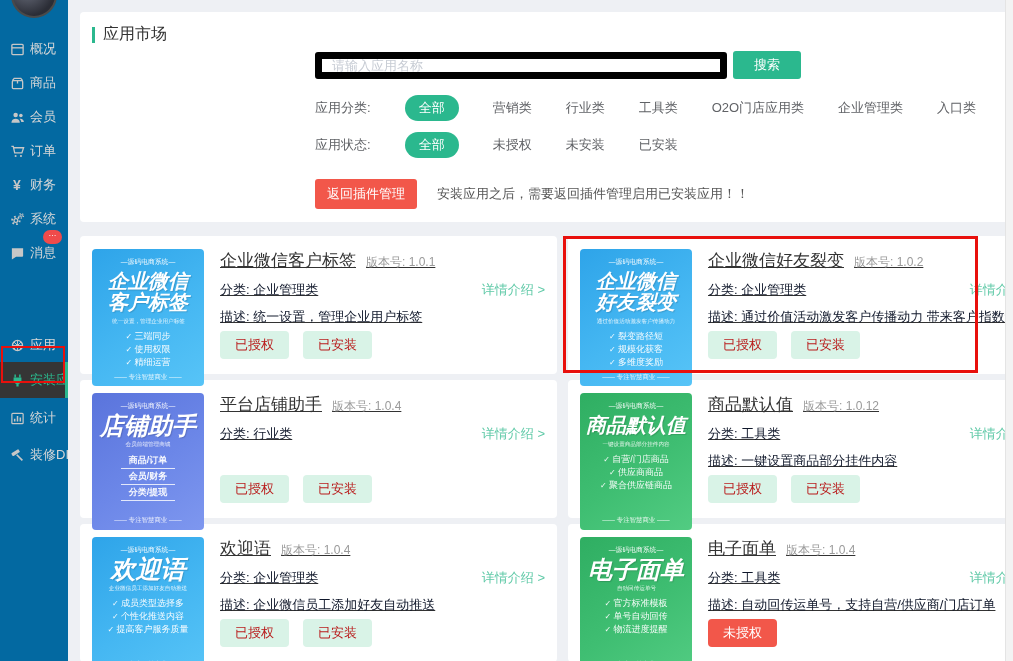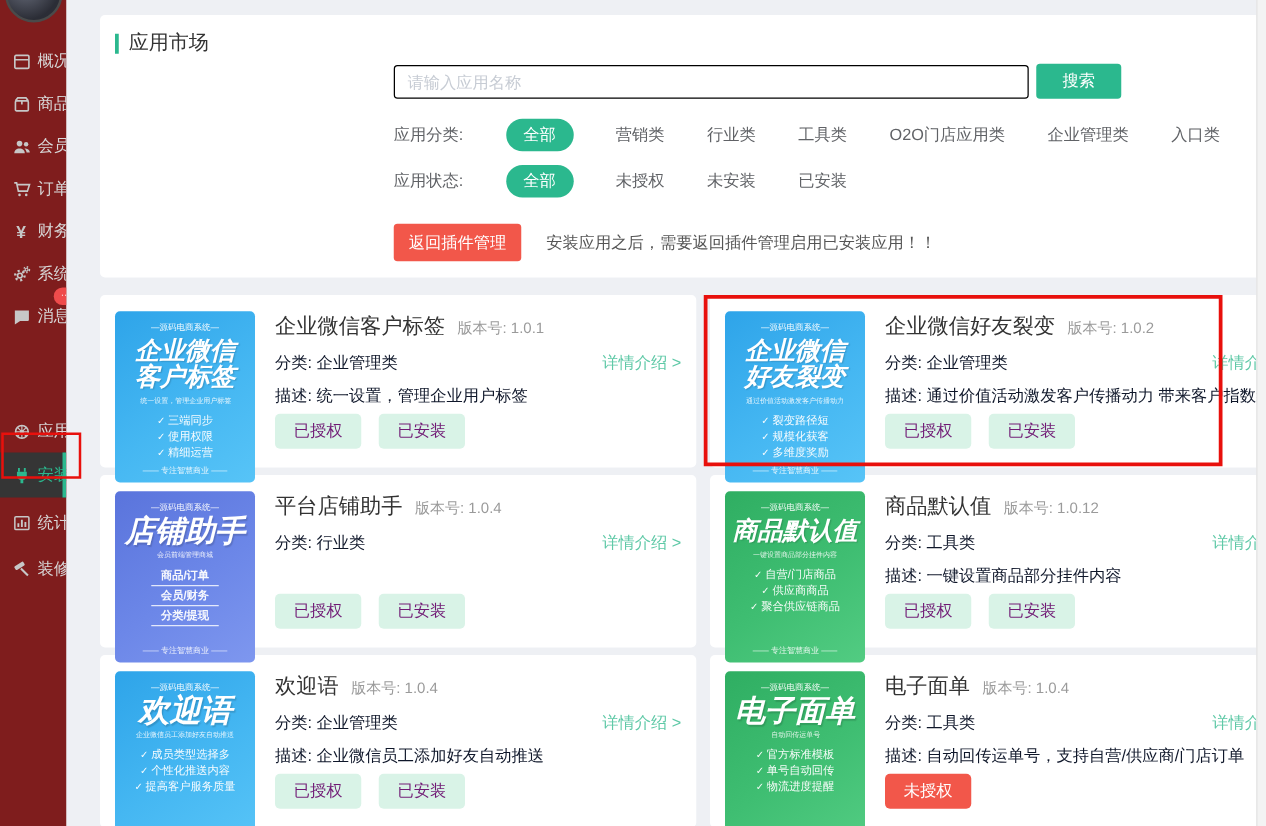--- a/index.html
+++ b/index.html
@@ -5,22 +5,22 @@
   * { margin:0; padding:0; box-sizing:border-box; }
   html,body { width:1013px; height:661px; }
   body {
     position:relative; overflow:hidden;
     background:#eef0f4;
     font-family:"Liberation Sans","DejaVu Sans",sans-serif;
     color:#333;
   }
   
   .sidebar {
-    position:absolute; left:0; top:0; width:53px; height:661px;
-    background:#7f1d1d; overflow:hidden; z-index:5;
+    position:absolute; left:0; top:0; width:68px; height:661px;
+    background:#0369a1; overflow:hidden; z-index:5;
   }
   .avatar {
     width:46px; height:46px; border-radius:50%;
     margin:-28px auto 0;
     background:radial-gradient(circle at 35% 35%, #6a6f7d, #2b2d36 70%);
     border:2px solid #4a4a4a;
   }
   .menu { margin-top:14px; }
   .menu-item {
     position:relative; display:flex; align-items:center;
@@ -45,21 +45,21 @@
   .panel {
     width:965px; height:210px; background:#fff; border-radius:4px;
     padding:12px 12px 0 12px;
   }
   .panel-title { display:flex; align-items:center; }
   .title-bar { width:3px; height:16px; background:#2bb88e; margin-right:8px; }
   .title-text { font-size:16px; color:#333; }
   .panel-controls { margin-left:223px; }
   .search-row { margin-top:6px; display:flex; align-items:center; }
   .search-input {
-    width:508px; height:27px; border:1px solid #000000; border-radius:3px;
+    width:412px; height:27px; border:7px solid #000000; border-radius:3px;
     padding:4px 10px; font-size:13px; color:#333; outline:none;
     font-family:"Liberation Sans","DejaVu Sans",sans-serif;
   }
   .search-input::placeholder { color:#c7ccd4; }
   .search-btn {
     margin-left:6px; width:68px; height:28px; border:none; border-radius:3px;
     background:#2bb88e; color:#fff; font-size:13px; cursor:pointer;
     font-family:"Liberation Sans","DejaVu Sans",sans-serif;
   }
   .filter-row { margin-top:16px; display:flex; align-items:center; gap:34px; height:25px; }
@@ -97,34 +97,34 @@
   .tb-top { font-size:8px; margin-top:7px; opacity:.95; transform:scale(.85); white-space:nowrap; }
   .tb-title { font-size:20px; line-height:21px; font-weight:bold; font-style:italic;
               text-align:center; margin-top:4px; text-shadow:1px 1px 1px rgba(0,0,0,.15); white-space:nowrap;}
   .tb-sub { font-size:7px; margin-top:3px; opacity:.85; transform:scale(.8); white-space:nowrap; }
   .tb-list { list-style:none; margin-top:4px; text-align:center; }
   .tb-list li { font-size:9px; line-height:13px; opacity:.95; white-space:nowrap; }
   .tb-check li::before { content:"✓ "; font-size:8px; }
   .tb-underline li { border-bottom:1px solid rgba(255,255,255,.85); padding:0 8px 1px; margin-top:1px; font-weight:bold; }
   .tb-bottom { position:absolute; bottom:4px; left:0; right:0; text-align:center;
                font-size:8px; opacity:.85; transform:scale(.8); white-space:nowrap; }
-  .card-info { flex:1; margin-left:16px; position:relative; min-width:0; }
+  .card-info { flex:1; margin-left:16px; position:relative; min-width:0;text-decoration:underline; }
   .ci-title-row { display:flex; align-items:baseline; }
   .ci-title { font-size:17px; color:#333; font-weight:500; white-space:nowrap; }
   .ci-version { font-size:12px; color:#9a9a9a; margin-left:10px; white-space:nowrap; }
   .ci-meta { font-size:13px; color:#0f172a; margin-top:9px; white-space:nowrap; }
   .ci-link {
     position:absolute; right:0; top:32px; font-size:13px; color:#5fc9a7;
     cursor:pointer; white-space:nowrap; text-decoration:none;
   }
   .ci-badges { position:absolute; left:0; bottom:2px; display:flex; gap:14px; }
   .badge {
     font-size:13px; padding:5px 15px; border-radius:4px; cursor:pointer;
   }
-  .badge.green { background:#d9f3e7; color:#701a75; }
+  .badge.green { background:#d9f3e7; color:#b91c1c; }
   .badge.red   { background:#f2574a; color:#fff; }
   
   .annotation { position:absolute; border:2px solid #e8100c; pointer-events:none; z-index:20; }
   .anno-sidebar { left:1px; top:346px; width:64px; height:37px; }
   .anno-card { left:563px; top:236px; width:415px; height:137px; border-width:3px; }
   .scrollbar-track {
     position:absolute; right:0; top:0; width:8px; height:661px;
     background:#f3f3f3; border-left:1px solid #e4e4e4; z-index:30;
   }
 </style>

